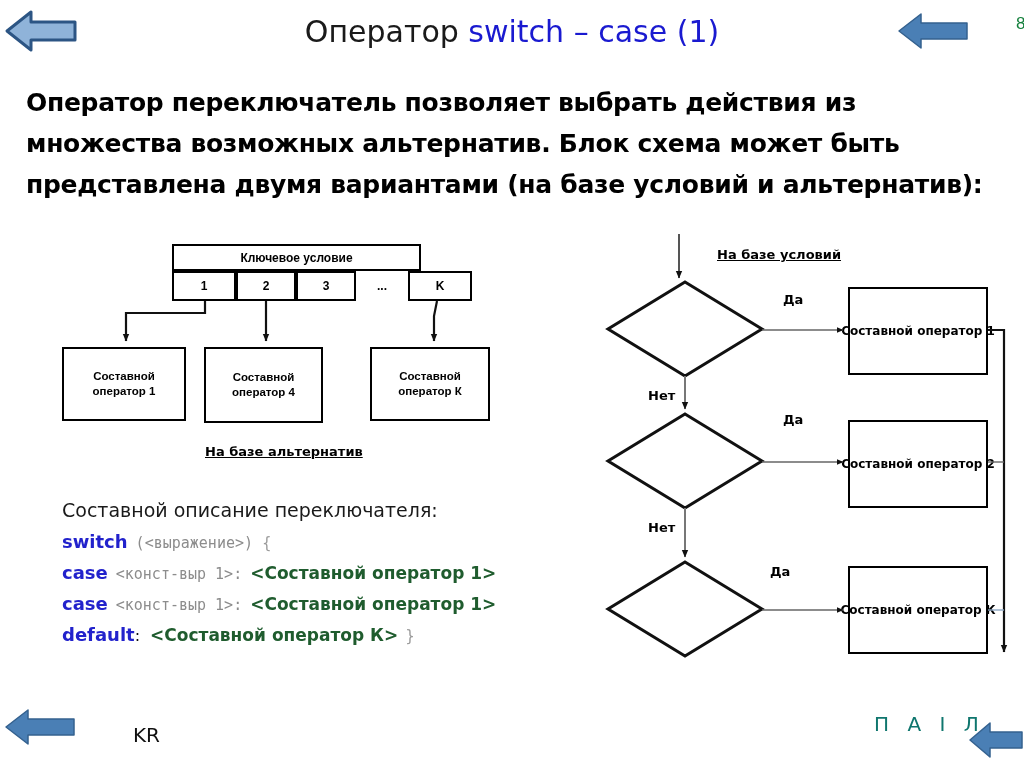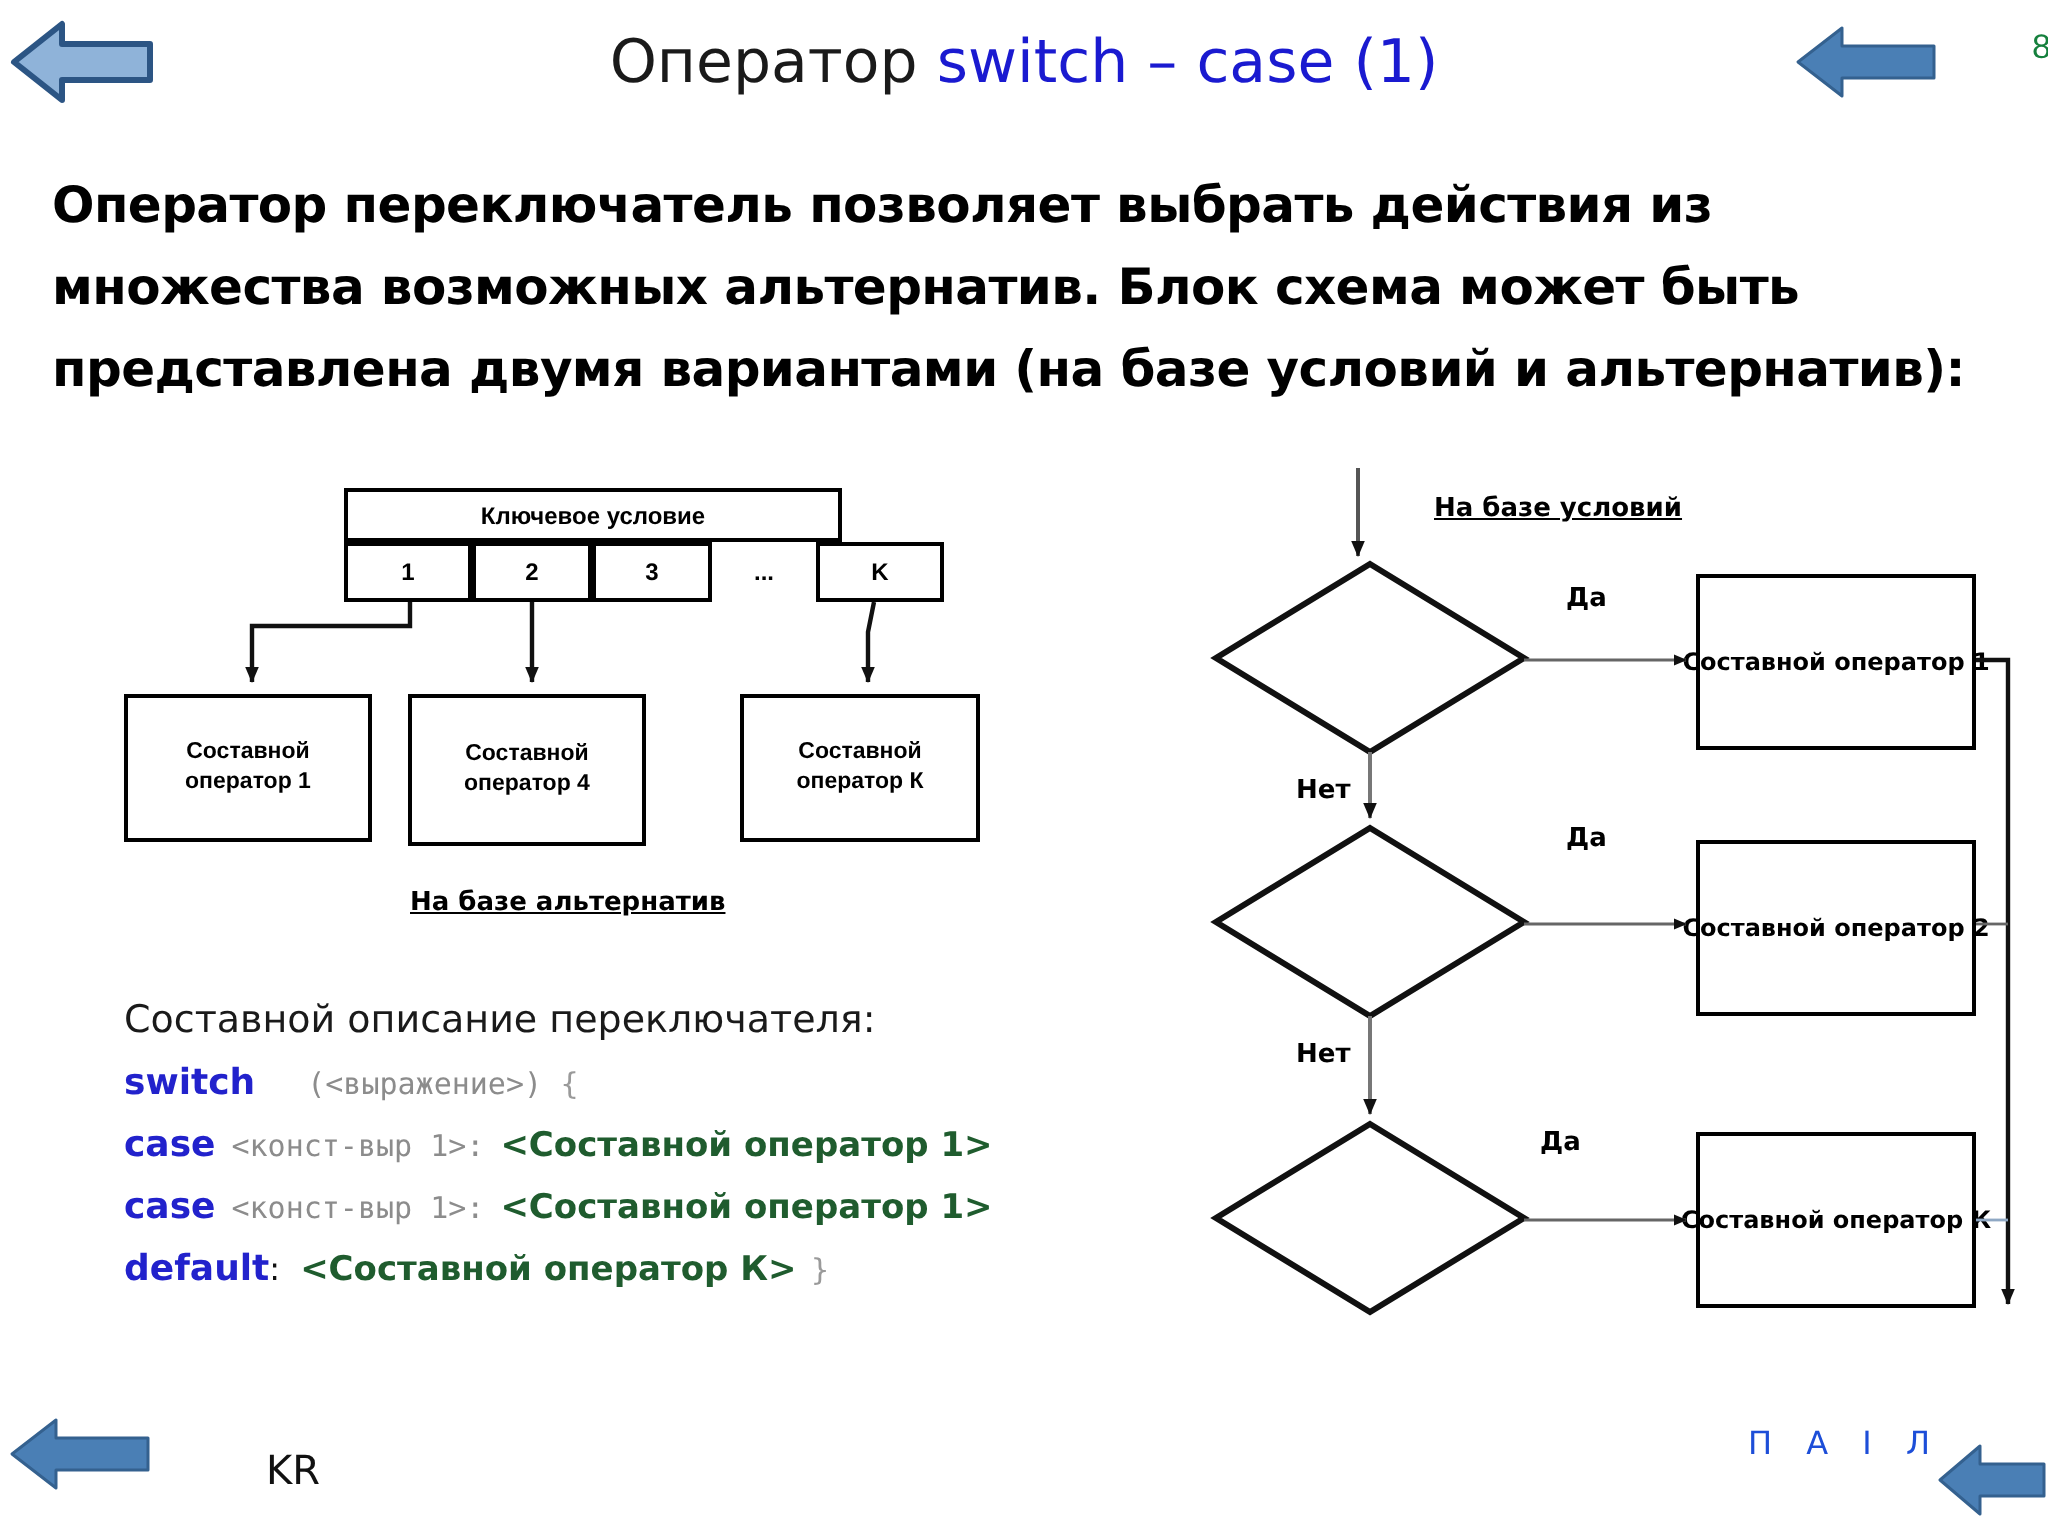--- a/index.html
+++ b/index.html
@@ -168,23 +168,23 @@
     left: 133px;
     top: 723px;
     font-size: 20px;
     font-family: "DejaVu Sans", sans-serif;
     color: #111;
   }
   #footer-right {
     position: absolute;
     left: 874px;
     top: 712px;
-    font-size: 16px;
-    font-family: "DejaVu Sans", sans-serif;
-    color: #1d4ed8;
+    font-size: 20px;
+    font-family: "DejaVu Sans", sans-serif;
+    color: #0f766e;
     letter-spacing: 6px;
   }
 </style>
 </head>
 <body>
 
 <div class="slide">
 
   <div class="nav-arrow" style="left:4px; top:8px;">
     <svg width="74" height="46" viewBox="0 0 74 46">
@@ -310,21 +310,21 @@
     <path d="M685,508 L685,557" fill="none" stroke="#777" stroke-width="2" marker-end="url(#ah)"></path>
 
     <path d="M988,330 L1004,330 L1004,652" fill="none" stroke="#111" stroke-width="2.2" marker-end="url(#ah)"></path>
     <path d="M988,462 L1004,462" fill="none" stroke="#666" stroke-width="1.4"></path>
     <path d="M988,610 L1004,610" fill="none" stroke="#8fa8c4" stroke-width="1.4"></path>
   </svg>
 
   <div id="formal-heading">Составной описание переключателя:</div>
 
   <div class="code-line" style="top:531px;">
-    <span class="kw">switch</span><span class="mono" style="margin-left:26px;">(&lt;выражение&gt;)</span><span class="pnc" style="margin-left:9px;">{</span>
+    <span class="kw">switch</span><span class="mono" style="margin-left:8px;">(&lt;выражение&gt;)</span><span class="pnc" style="margin-left:9px;">{</span>
   </div>
 
   <div class="code-line" style="top:562px;">
     <span class="kw">case</span><span class="mono" style="margin-left:8px;">&lt;конст-выр 1&gt;:</span><span class="grn" style="margin-left:8px;">&lt;Составной оператор 1&gt;</span>
   </div>
 
   <div class="code-line" style="top:593px;">
     <span class="kw">case</span><span class="mono" style="margin-left:8px;">&lt;конст-выр 1&gt;:</span><span class="grn" style="margin-left:8px;">&lt;Составной оператор 1&gt;</span>
   </div>
 

